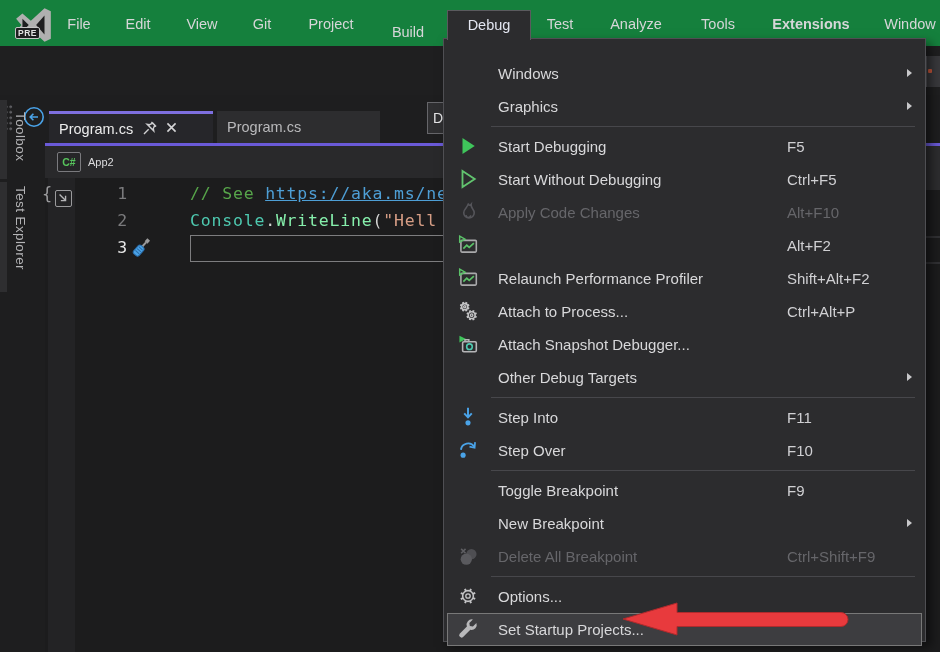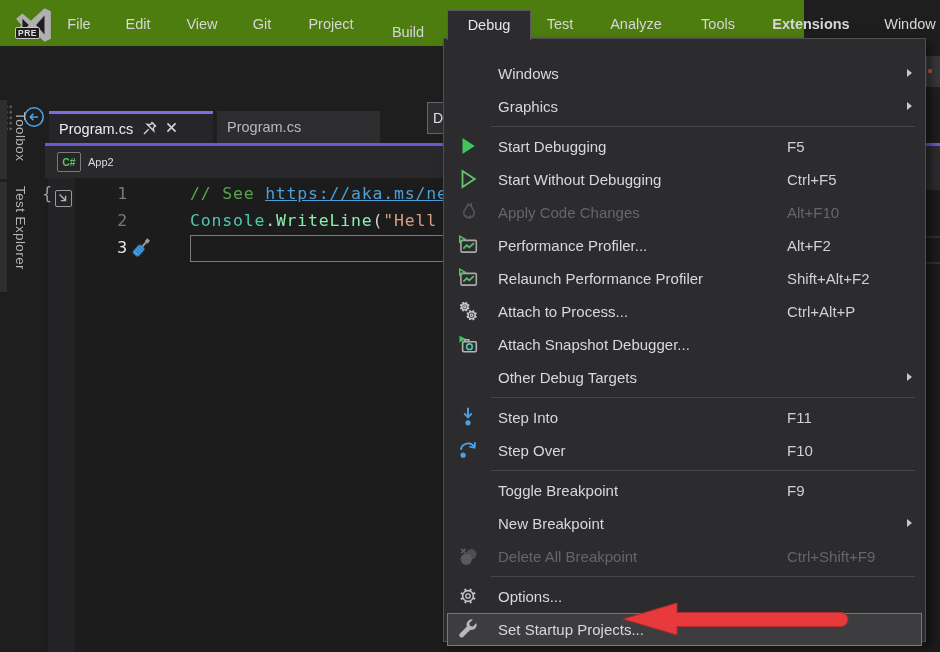--- a/index.html
+++ b/index.html
@@ -1,19 +1,19 @@
 <!DOCTYPE html>
 <html><head>
 <meta charset="utf-8">
 <style>
   html,body{margin:0;padding:0;background:#111;}
   #root{position:relative;width:940px;height:652px;overflow:hidden;background:#1e1e1f;
         font-family:"Liberation Sans",sans-serif;color:#d4d4d4;-webkit-font-smoothing:antialiased;}
   
-  #menubar{position:absolute;left:0;top:0;width:804px;height:46px;background:#4d7c0f;}
+  #menubar{position:absolute;left:0;top:0;width:940px;height:46px;background:#15803d;}
   .mb-item{position:absolute;top:10px;height:28px;line-height:28px;font-size:14.5px;color:#d6d6d8;
            transform:translateX(-50%);padding:0 10px;white-space:nowrap;}
   .mb-item.active{background:#323237;border:1px solid #5a5a5e;border-bottom:none;color:#e3e6f1;
                   height:28px;line-height:27px;z-index:21;}
   #vs-logo{position:absolute;left:14px;top:6px;width:40px;height:38px;}
   #pre-badge{position:absolute;left:15px;top:27px;border:1.5px solid #c4c4c4;border-radius:2px;
              background:#1e1e1f;color:#e2e2e2;font-size:8.5px;font-weight:bold;letter-spacing:.5px;
              padding:0px 2px;line-height:10px;}
   
   #toolbar{position:absolute;left:0;top:46px;width:940px;height:49px;background:#1f1f20;}
@@ -269,21 +269,20 @@
           </svg></span>
         <span class="mi-label">Apply Code Changes</span>
         <span class="mi-shortcut">Alt+F10</span>
       </div>
       <div class="menu-row">
         <span class="mi-icon"><svg viewBox="0 0 18 18" width="22" height="22">
             <rect x="3.2" y="5.2" width="12.6" height="9.6" rx="0.8" fill="none" stroke="#a9a9ab" stroke-width="1.3"></rect>
             <polyline points="5.2,12 8,9.2 10,11 13.8,7.4" fill="none" stroke="#5bc168" stroke-width="1.4"></polyline>
             <path d="M2.2 1.8 L6.6 4.2 L2.2 6.6 Z" fill="none" stroke="#5bc168" stroke-width="1.2"></path>
           </svg></span>
-        <span class="mi-label">Performance Profiler...</span>
         <span class="mi-shortcut">Alt+F2</span>
       </div>
       <div class="menu-row">
         <span class="mi-icon"><svg viewBox="0 0 18 18" width="22" height="22">
             <rect x="3.2" y="5.2" width="12.6" height="9.6" rx="0.8" fill="none" stroke="#a9a9ab" stroke-width="1.3"></rect>
             <polyline points="5.2,12 8,9.2 10,11 13.8,7.4" fill="none" stroke="#5bc168" stroke-width="1.4"></polyline>
             <path d="M2.2 1.8 L6.6 4.2 L2.2 6.6 Z" fill="none" stroke="#5bc168" stroke-width="1.2"></path>
           </svg></span>
         <span class="mi-label">Relaunch Performance Profiler</span>
         <span class="mi-shortcut">Shift+Alt+F2</span>

